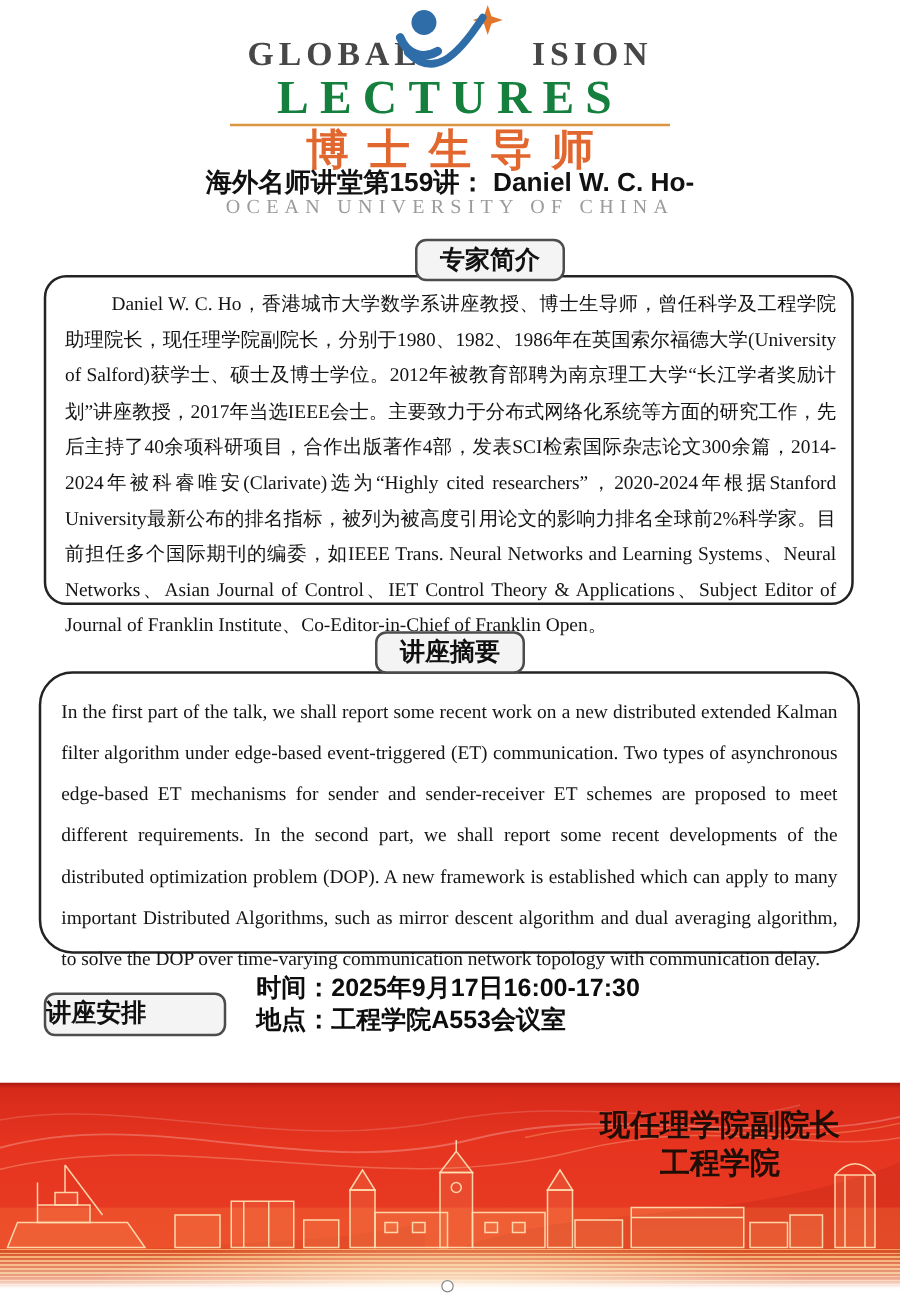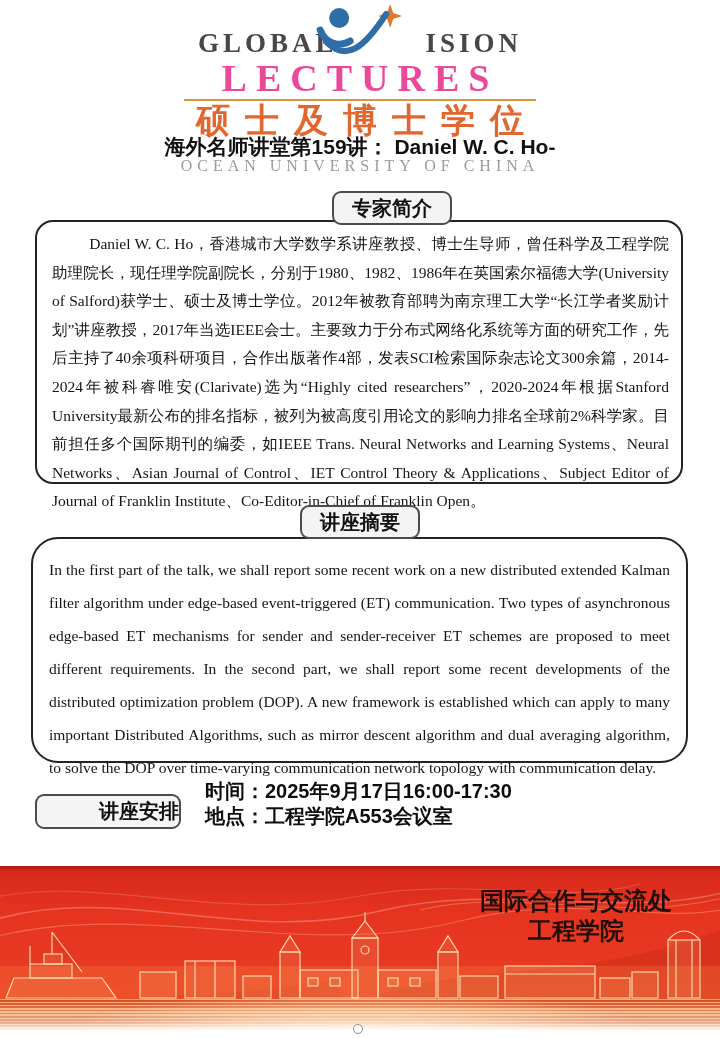--- a/index.html
+++ b/index.html
@@ -15,21 +15,21 @@
   .logo-line1 {
     position:relative; display:inline-block;
     font-family:"Liberation Serif","DejaVu Serif",serif;
     font-size:27px; letter-spacing:4px; color:#474747; font-weight:600;
     margin-top:26px;
   }
   .logo-line1 .gap { display:inline-block; width:88px; }
   .vision-mark { position:absolute; left:50%; top:-26px; transform:translateX(-52%); width:92px; height:66px; }
   .logo-line2 {
     font-family:"Liberation Serif","DejaVu Serif",serif;
-    font-size:38px; letter-spacing:9px; color:#ec4899; font-weight:600;
+    font-size:38px; letter-spacing:9px; color:#15803d; font-weight:600;
     line-height:1.0; margin-top:0px;
   }
   .logo-rule { width:352px; height:2px; background:#d9953f; margin:2px auto 2px auto; }
   .logo-seal {
     font-size:34px; letter-spacing:15px; color:#e2672f; font-weight:bold;
     line-height:1.0; margin-top:2px; text-indent:15px;
   }
   .logo-univ {
     font-family:"Liberation Serif","DejaVu Serif",serif;
     font-size:16px; letter-spacing:5px; color:#9b9b9b; font-weight:normal;
@@ -67,21 +67,21 @@
     padding:8px 12px 6px 15px; font-size:15.5px; line-height:28.6px; text-indent:2.4em;
   }
   #box-abstract .box-text {
     padding:14px 16px 10px 16px; font-size:15.5px; line-height:33px;
   }
 
   
   .schedule-pill {
     position:absolute; left:35px; top:794px; width:146px; height:35px;
     background:#f4f4f4; border:2px solid #4c4c4c; border-radius:9px;
-    font-size:20px; font-weight:bold; color:#111; text-align:right; line-height:31px;
+    font-size:20px; font-weight:bold; color:#111; text-align:left; line-height:31px;
   }
   .schedule-info {
     position:absolute; left:205px; top:779px;
     font-size:20px; font-weight:bold; color:#0d0d0d; line-height:25px;
   }
 
   
   .banner { position:absolute; left:0; top:866px; width:720px; height:166px; overflow:hidden; }
   .banner-bg {
     position:absolute; inset:0;
@@ -116,21 +116,21 @@
       <span>GLOBAL</span><span class="gap"></span><span>ISION</span>
       <svg class="vision-mark" viewBox="0 0 92 66">
         <path d="M78,2 L81,11 L90,14 L81,17 L78,26 L75,17 L66,14 L75,11 Z" fill="#e2762b"></path>
         <circle cx="27" cy="16" r="10" fill="#2e6da8"></circle>
         <path d="M8,28 C13,41 26,46 38,39" fill="none" stroke="#2e6da8" stroke-width="7" stroke-linecap="round"></path>
         <path d="M14,40 C34,60 52,46 74,12" fill="none" stroke="#2e6da8" stroke-width="6" stroke-linecap="round"></path>
       </svg>
     </div>
     <div class="logo-line2">LECTURES</div>
     <div class="logo-rule"></div>
-    <div class="logo-seal">硕士及博士学位</div>
+    <div class="logo-seal">博士生导师</div>
     <div class="logo-univ">OCEAN UNIVERSITY OF CHINA</div>
   </div>
 
   <div class="poster-title">
     <div>海外名师讲堂第159讲： Daniel W. C. Ho-</div>
   </div>
 
   <div class="pill" id="pill-profile">专家简介</div>
   <div class="content-box" id="box-profile">
     <div class="box-text">Daniel W. C. Ho，香港城市大学数学系讲座教授、博士生导师，曾任科学及工程学院助理院长，现任理学院副院长，分别于1980、1982、1986年在英国索尔福德大学(University of Salford)获学士、硕士及博士学位。2012年被教育部聘为南京理工大学“长江学者奖励计划”讲座教授，2017年当选IEEE会士。主要致力于分布式网络化系统等方面的研究工作，先后主持了40余项科研项目，合作出版著作4部，发表SCI检索国际杂志论文300余篇，2014-2024年被科睿唯安(Clarivate)选为“Highly cited researchers”，2020-2024年根据Stanford University最新公布的排名指标，被列为被高度引用论文的影响力排名全球前2%科学家。目前担任多个国际期刊的编委，如IEEE Trans. Neural Networks and Learning Systems、Neural Networks、Asian Journal of Control、IET Control Theory &amp; Applications、Subject Editor of Journal of Franklin Institute、Co-Editor-in-Chief of Franklin Open。</div>
@@ -187,20 +187,20 @@
         <rect x="505" y="100" width="90" height="32"></rect>
         <path d="M505,108 L595,108" fill="none"></path>
         <rect x="600" y="112" width="30" height="20"></rect>
         <rect x="632" y="106" width="26" height="26"></rect>
         <rect x="668" y="74" width="32" height="58"></rect>
         <path d="M668,74 Q684,56 700,74" fill="none"></path>
         <path d="M676,74 L676,132 M692,74 L692,132" fill="none"></path>
       </g>
     </svg>
     <div class="org-text">
-      <div>国际合作与交流处</div>
+      <div>现任理学院副院长</div>
       <div>工程学院</div>
     </div>
   </div>
 
   <div class="resize-handle"></div>
 
 </div>
 
 </body></html>

